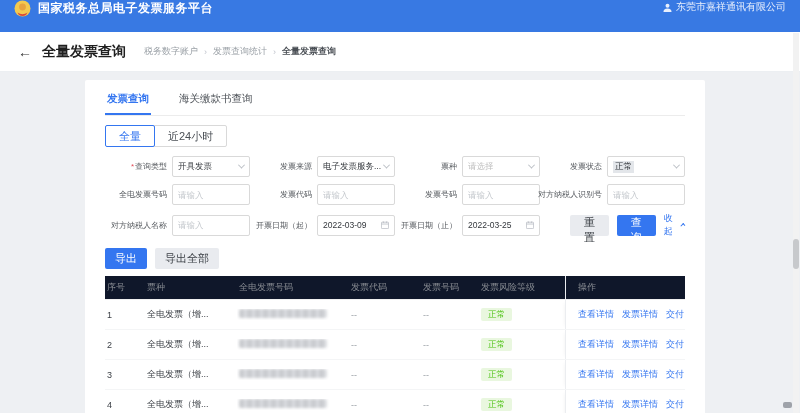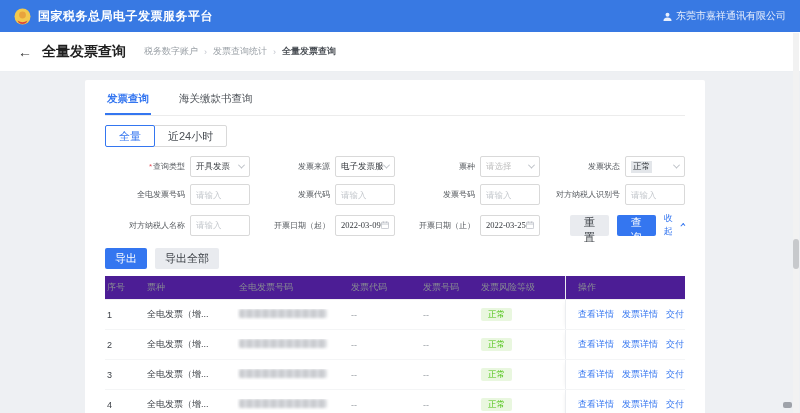--- a/index.html
+++ b/index.html
@@ -1,20 +1,20 @@
 <!DOCTYPE html>
 <html><head>
 <meta charset="utf-8">
 <style>
   * { margin:0; padding:0; box-sizing:border-box; }
   html,body { width:800px; height:413px; overflow:hidden;
     font-family:"Liberation Sans","DejaVu Sans",sans-serif; background:#eef0f3; }
 
   
-  .topbar { height:32px; background:#3879e3; display:flex; align-items:center;
+  .topbar { height:32px; background:#3879e3; display:flex; align-items:flex-start;
     justify-content:space-between; padding:0 14px; }
   .topbar-left { display:flex; align-items:center; gap:7px; }
   .topbar-title { color:#fff; font-size:12px; font-weight:bold; letter-spacing:.5px; }
   .topbar-right { display:flex; align-items:center; gap:4px; color:#e8effc; font-size:10px; cursor:pointer; }
 
   
   .crumb-band { height:40px; background:#fff; display:flex; align-items:center;
     padding:0 18px; border-bottom:1px solid #eceff2; }
   .back { font-size:14px; color:#333; margin-right:10px; cursor:pointer; }
   .page-title { font-size:14px; font-weight:bold; color:#1f1f1f; margin-right:18px; }
@@ -35,22 +35,22 @@
   .toggle { height:22px; padding:0 13px; font-size:11px; background:#fff;
     border:1px solid #d9d9d9; color:#4a4f55; cursor:pointer; border-radius:2px; }
   .toggle + .toggle { margin-left:-1px; border-radius:0 2px 2px 0; }
   .toggle.active { border-color:#3476f0; color:#3476f0; z-index:1; position:relative; }
 
   
   .filters { margin-top:9px; display:grid; grid-template-columns:repeat(4,145px); row-gap:7px; }
   .f { display:flex; align-items:center; justify-content:flex-end; }
   .flabel { font-size:8px; color:#55595e; white-space:nowrap; padding-right:5px; }
   .req { color:#e34d59; margin-right:1px; }
-  .ctrl { width:60px; height:21px; border:1px solid #d9d9d9; border-radius:2px;
-    display:flex; align-items:center; padding:0 5px; background:#fff; font-size:8.5px;font-family:Liberation Serif, serif; }
+  .ctrl { width:78px; height:21px; border:1px solid #d9d9d9; border-radius:2px;
+    display:flex; align-items:center; padding:0 5px; background:#fff; font-size:8.5px; }
   .select { justify-content:space-between; cursor:pointer; }
   .sel-text { color:#33373c; overflow:hidden; white-space:nowrap; }
   .sel-text.ph { color:#bfbfbf; }
   .sel-text.hl { background:#e3e6ea; padding:0 2px; }
   .chev { width:5px; height:5px; border-right:1px solid #b9bdc4; border-bottom:1px solid #b9bdc4;
     transform:rotate(45deg) translate(-1px,-1px); flex:none; }
   input.ctrl { outline:none; color:#33373c; }
   input.ctrl::placeholder { color:#c3c7cc; }
   .datebox { justify-content:space-between; cursor:pointer; }
   .date-text { color:#33373c; }
@@ -63,21 +63,21 @@
   .chev-up { width:4px; height:4px; border-left:1px solid #3476f0; border-top:1px solid #3476f0;
     transform:rotate(45deg) translateY(1px); }
 
   
   .export-row { margin-top:10px; display:flex; gap:8px; }
   .export-row .btn { height:21px; }
 
   
   .table { margin-top:7px; font-size:9px; }
   .tr { display:grid; grid-template-columns:40px 92px 112px 72px 58px 86px 120px; align-items:center; }
-  .thead { background:#4c1d95; height:24px; color:#888c92; border-bottom:1px solid #f0f0f0; }
+  .thead { background:#0f172a; height:24px; color:#888c92; border-bottom:1px solid #f0f0f0; }
   .tbody .tr { height:30px; border-bottom:1px solid #f4f5f6; color:#3c4046; }
   .td, .th { padding-left:2px; white-space:nowrap; overflow:hidden; }
   .c-op { border-left:1px solid #ebedf0; height:100%; display:flex; align-items:center;
     gap:8px; padding-left:12px; box-shadow:-3px 0 4px -3px rgba(0,0,0,.06); }
   .thead .c-op { box-shadow:none; }
   .c-op a { color:#3476f0; cursor:pointer; text-decoration:none; }
   .badge { display:inline-block; background:#e9f7df; color:#52c41a; border-radius:2px;
     padding:2px 7px; font-size:8.5px; line-height:1; }
   .redacted { display:inline-block; width:88px; height:9px; border-radius:2px;
     background:repeating-linear-gradient(90deg,#c9cbcf 0 5px,#dadce0 5px 8px); filter:blur(1.5px); }

